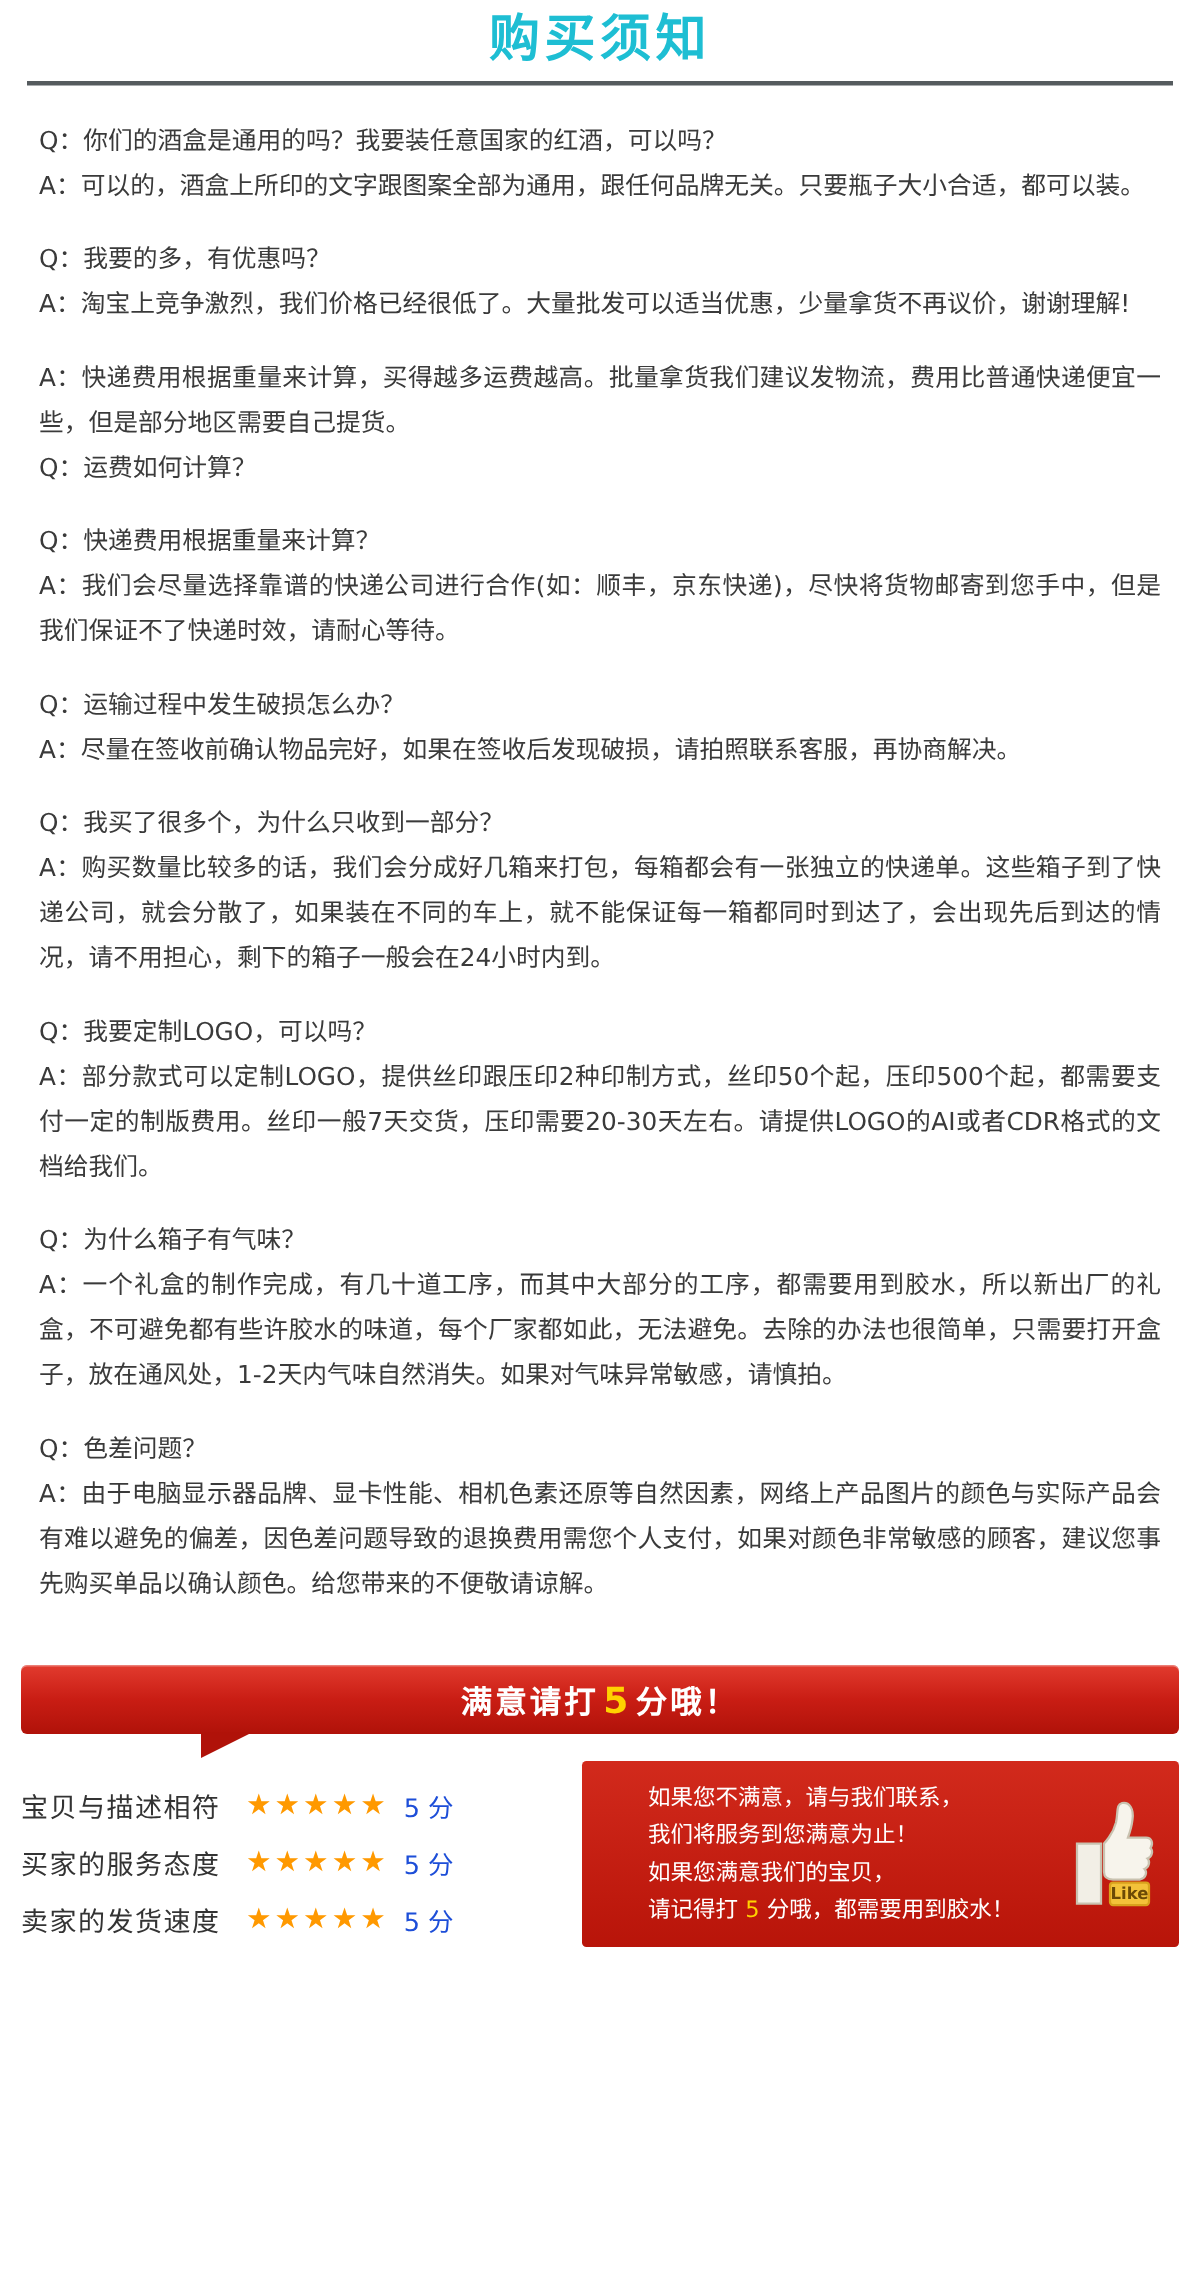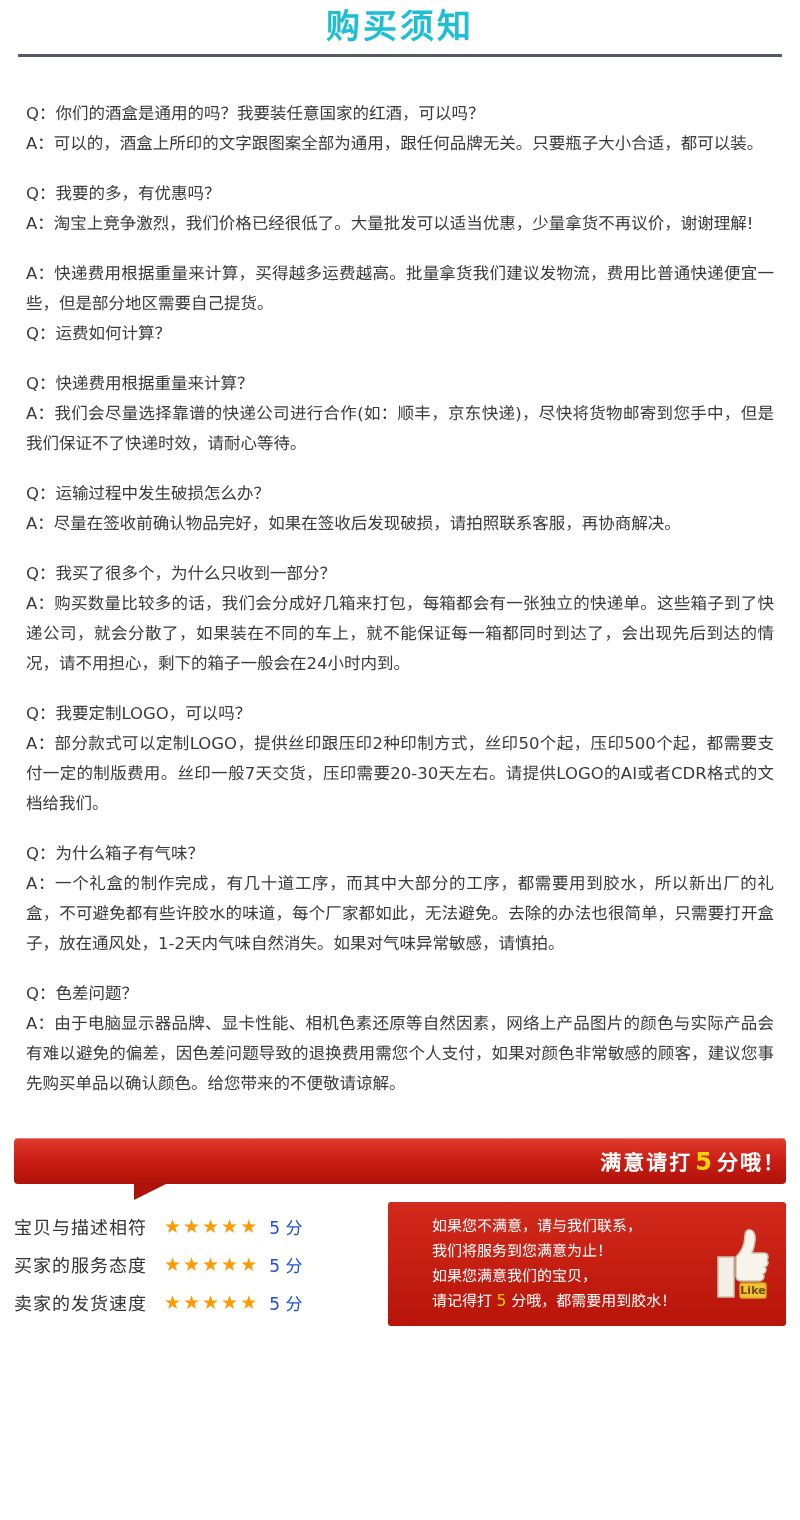--- a/index.html
+++ b/index.html
@@ -38,21 +38,20 @@
     border-top: 3px solid #555b5e;
   }
 
   
   .faq {
     padding: 22px 26px 6px 26px;
     box-sizing: border-box;
   }
   .qa-block {
     margin-bottom: 19px;
-    margin-top: 20px;
   }
   .qa-line {
     font-size: 16.5px;
     line-height: 30px;
     color: #3a3a3a;
     text-align: justify;
     margin: 0;
   }
 
   
@@ -60,21 +59,21 @@
     margin: 14px 14px 0 14px;
     position: relative;
   }
   .banner {
     position: relative;
     background: linear-gradient(to bottom, #e23b2e 0%, #c91d14 50%, #b01209 100%);
     border-radius: 4px;
     height: 46px;
     display: flex;
     align-items: center;
-    justify-content: flex-end;
+    justify-content: center;
     box-shadow: inset 0 1px 0 rgba(255,255,255,0.35);
   }
   .banner-text {
     color: #ffffff;
     font-size: 21px;
     font-weight: bold;
     letter-spacing: 2px;
   }
   .banner-text .num {
     color: #ffd200;
@@ -87,21 +86,21 @@
     bottom: -16px;
     width: 0;
     height: 0;
     border-left: 34px solid #b01209;
     border-bottom: 17px solid transparent;
   }
 
   
   .bottom {
     display: flex;
-    align-items: center;
+    align-items: flex-end;
     padding: 18px 14px 20px 14px;
     box-sizing: border-box;
     gap: 14px;
   }
   .ratings {
     width: 360px;
     flex: none;
   }
   .rating-row {
     display: flex;

